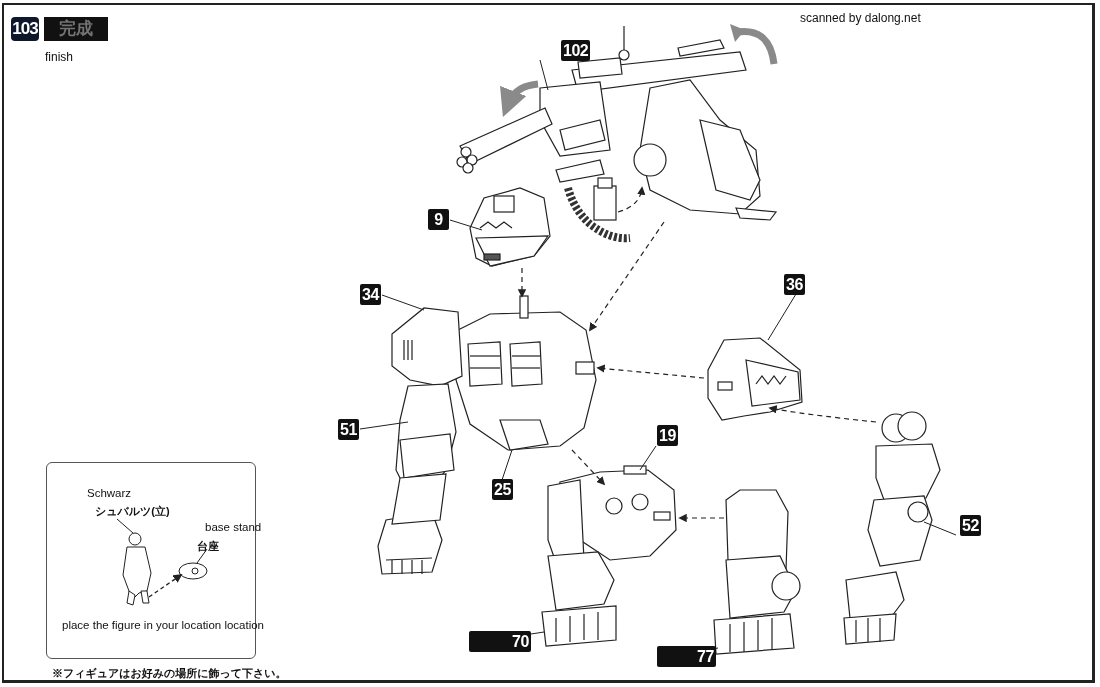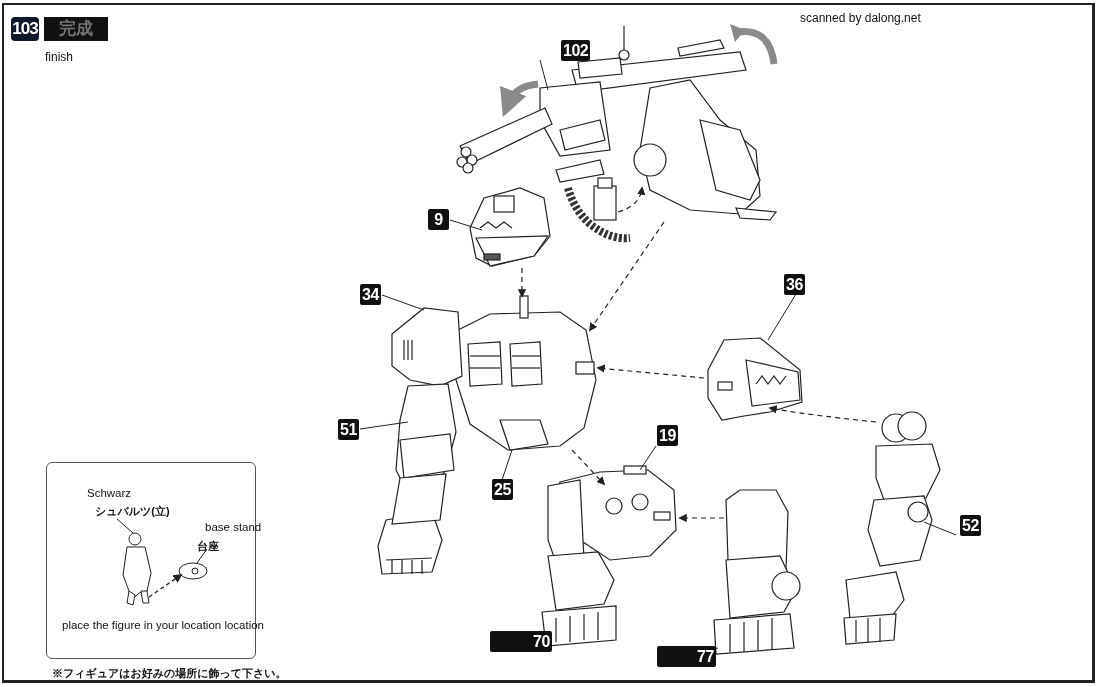--- a/index.html
+++ b/index.html
@@ -177,21 +177,21 @@
 </svg>
 
 <div class="part-label" style="left:529px; top:40px;margin-left:32px;">102</div>
 <div class="part-label" style="left:428px; top:209px;">9</div>
 <div class="part-label" style="left:360px; top:284px;">34</div>
 <div class="part-label" style="left:784px; top:274px;">36</div>
 <div class="part-label" style="left:338px; top:419px;">51</div>
 <div class="part-label" style="left:492px; top:479px;">25</div>
 <div class="part-label" style="left:657px; top:425px;">19</div>
 <div class="part-label" style="left:960px; top:515px;">52</div>
-<div class="part-label" style="left:490px; top:631px;padding-left:43px;">70</div>
+<div class="part-label" style="left:469px; top:631px;padding-left:43px;">70</div>
 <div class="part-label" style="left:657px; top:646px;padding-left:40px;">77</div>
 
 <div class="inset">
   <div class="t" style="left:40px; top:24px;">Schwarz</div>
   <div class="tb" style="left:48px; top:41px;">シュバルツ(立)</div>
   <div class="t" style="left:158px; top:58px;">base stand</div>
   <div class="tb" style="left:150px; top:76px;">台座</div>
   <svg style="position:absolute; left:0; top:0;" width="254" height="197">
     <g fill="#fff" stroke="#222" stroke-width="1">
       <line x1="70" y1="56" x2="86" y2="70"></line>

